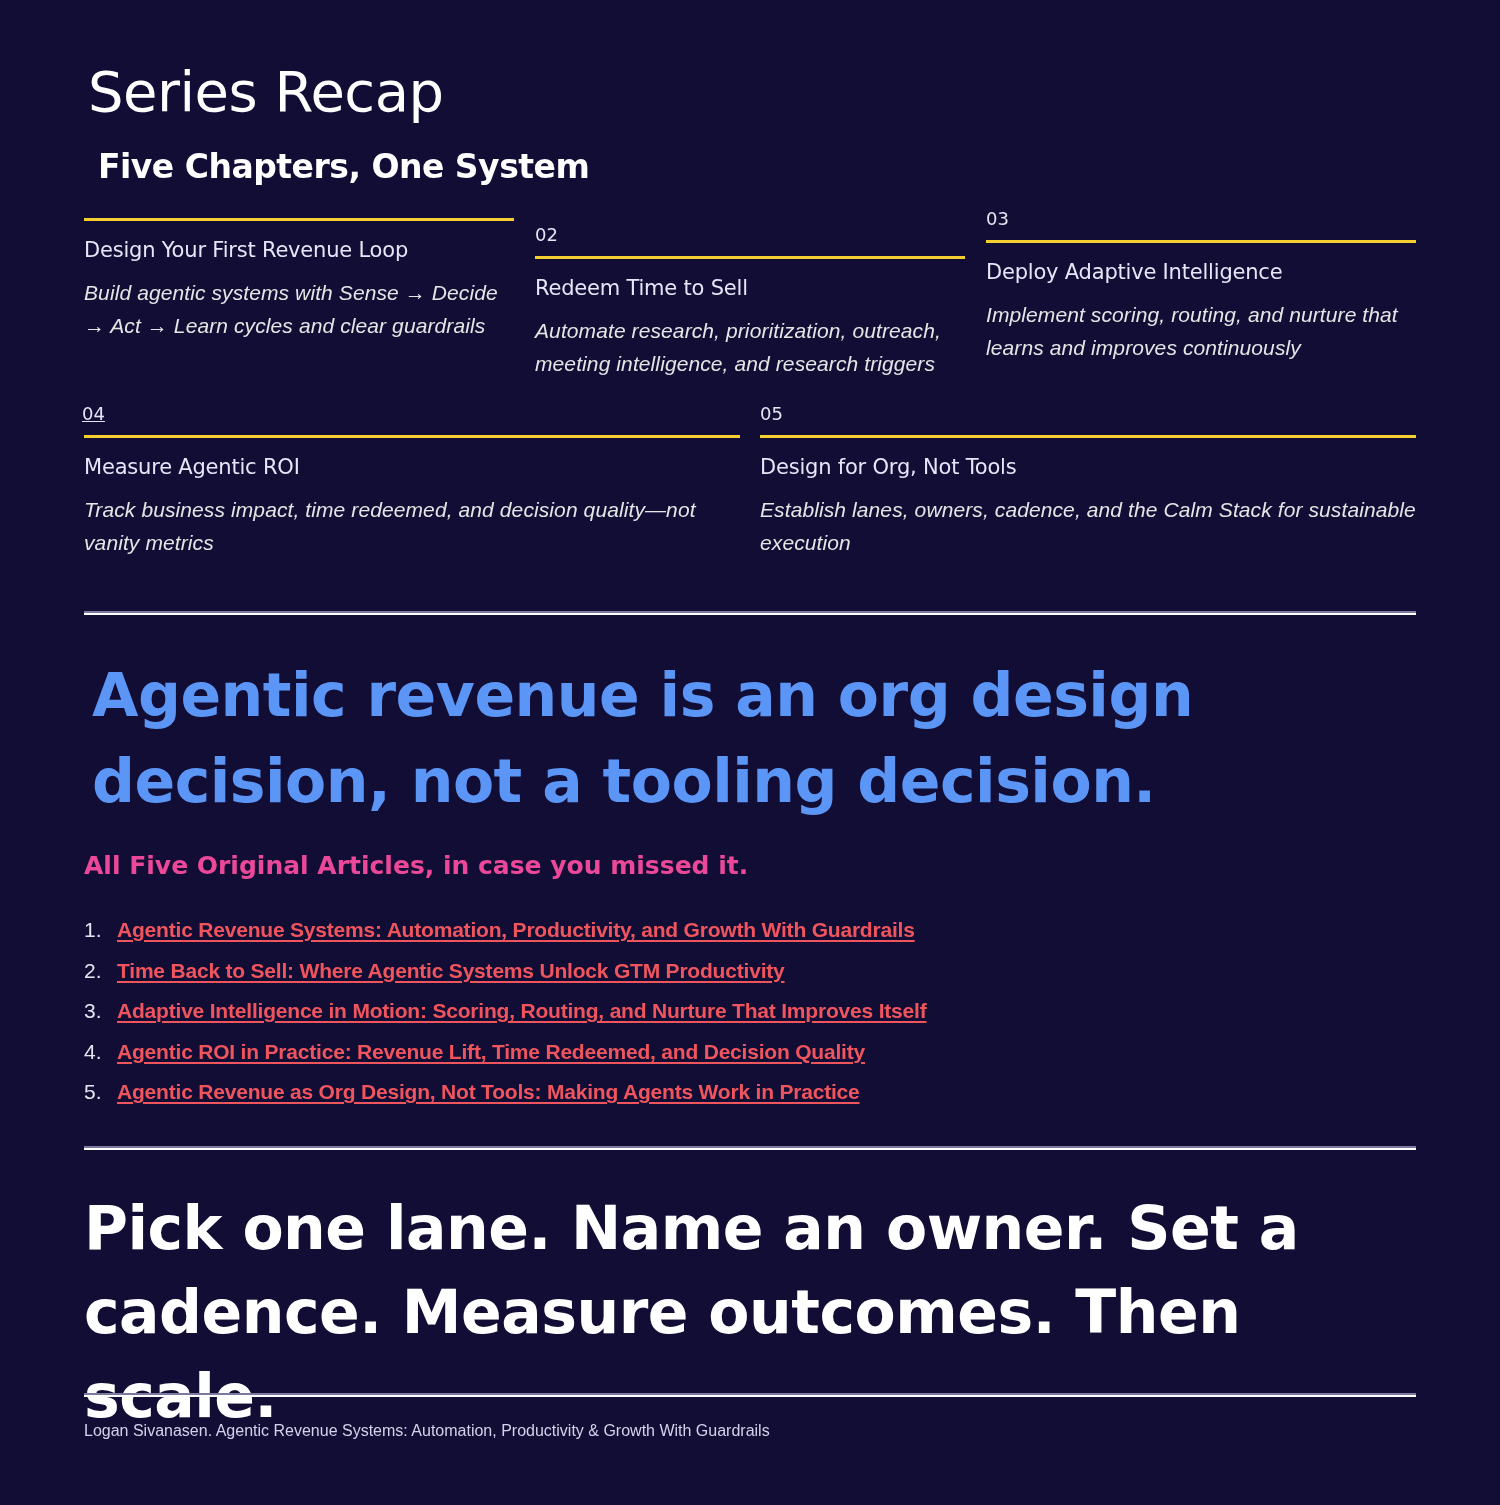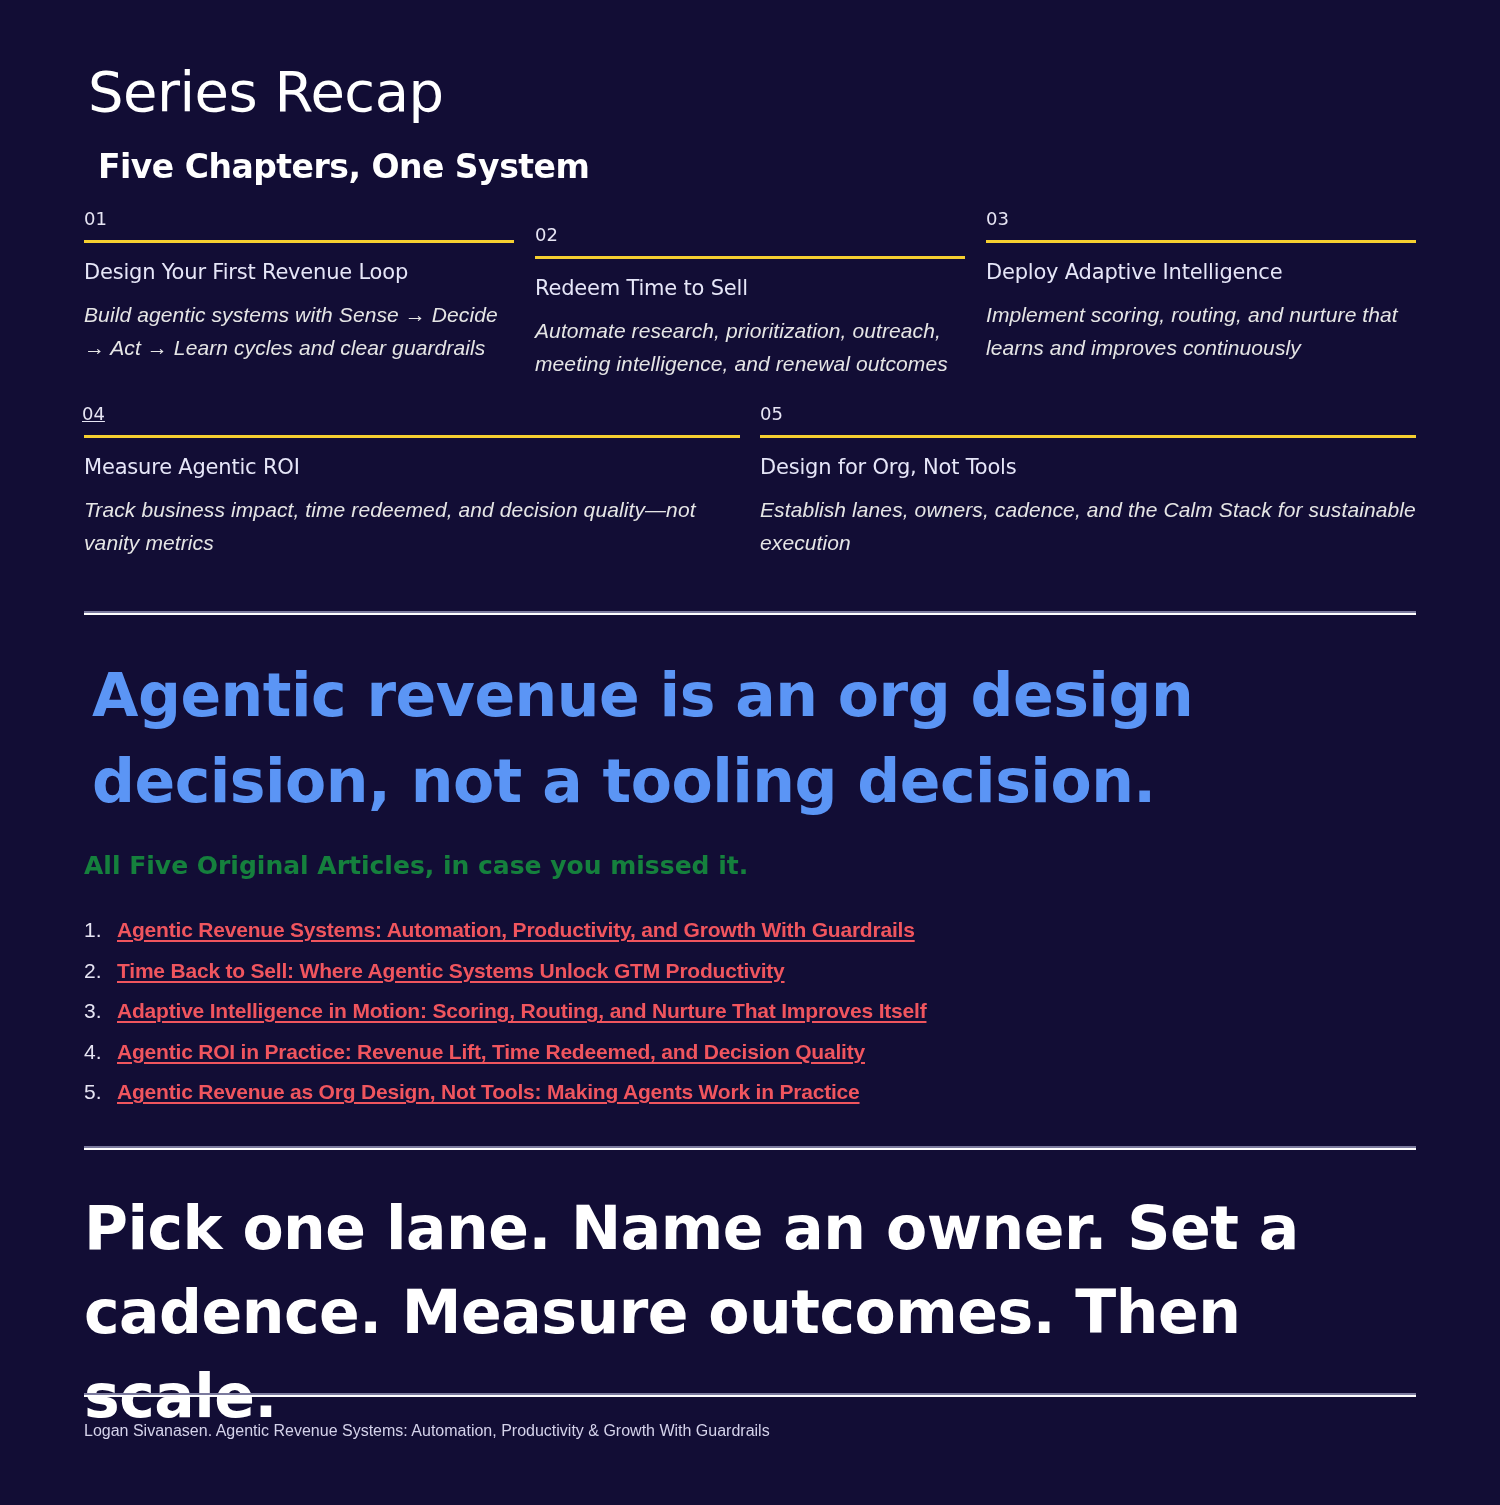--- a/index.html
+++ b/index.html
@@ -91,21 +91,21 @@
       color: #5b95f5;
       margin: 0;
       letter-spacing: -0.5px;
     }
     .articles-heading {
       position: absolute;
       left: 0;
       top: 850px;
       font-size: 25px;
       line-height: 32px;
-      color: #15803d;
+      color: #ec4899;
       margin: 0;
     }
     .articles {
       position: absolute;
       left: 0;
       top: 912px;
       margin: 0;
       padding: 0;
       list-style: none;
     }
@@ -153,31 +153,30 @@
   </style>
 </head>
 <body>
 
 <div class="page">
 
   <h1 class="title">Series Recap</h1>
   <h2 class="subtitle">Five Chapters, One System</h2>
 
   <div class="chapter" style="left:0; top:208px; width:430px;">
-    <div class="num">01</div>
     <div class="rule"></div>
     <div class="ch-title">Design Your First Revenue Loop</div>
     <div class="ch-desc">Build agentic systems with Sense → Decide → Act → Learn cycles and clear guardrails</div>
   </div>
 
   <div class="chapter" style="left:451px; top:208px; width:430px;margin-top:16px;">
     <div class="num">02</div>
     <div class="rule"></div>
     <div class="ch-title">Redeem Time to Sell</div>
-    <div class="ch-desc">Automate research, prioritization, outreach, meeting intelligence, and renewal outcomes</div>
+    <div class="ch-desc">Automate research, prioritization, outreach, meeting intelligence, and research triggers</div>
   </div>
 
   <div class="chapter" style="left:902px; top:208px; width:430px;">
     <div class="num">03</div>
     <div class="rule"></div>
     <div class="ch-title">Deploy Adaptive Intelligence</div>
     <div class="ch-desc">Implement scoring, routing, and nurture that learns and improves continuously</div>
   </div>
 
   <div class="chapter" style="left:0; top:403px; width:656px;">

